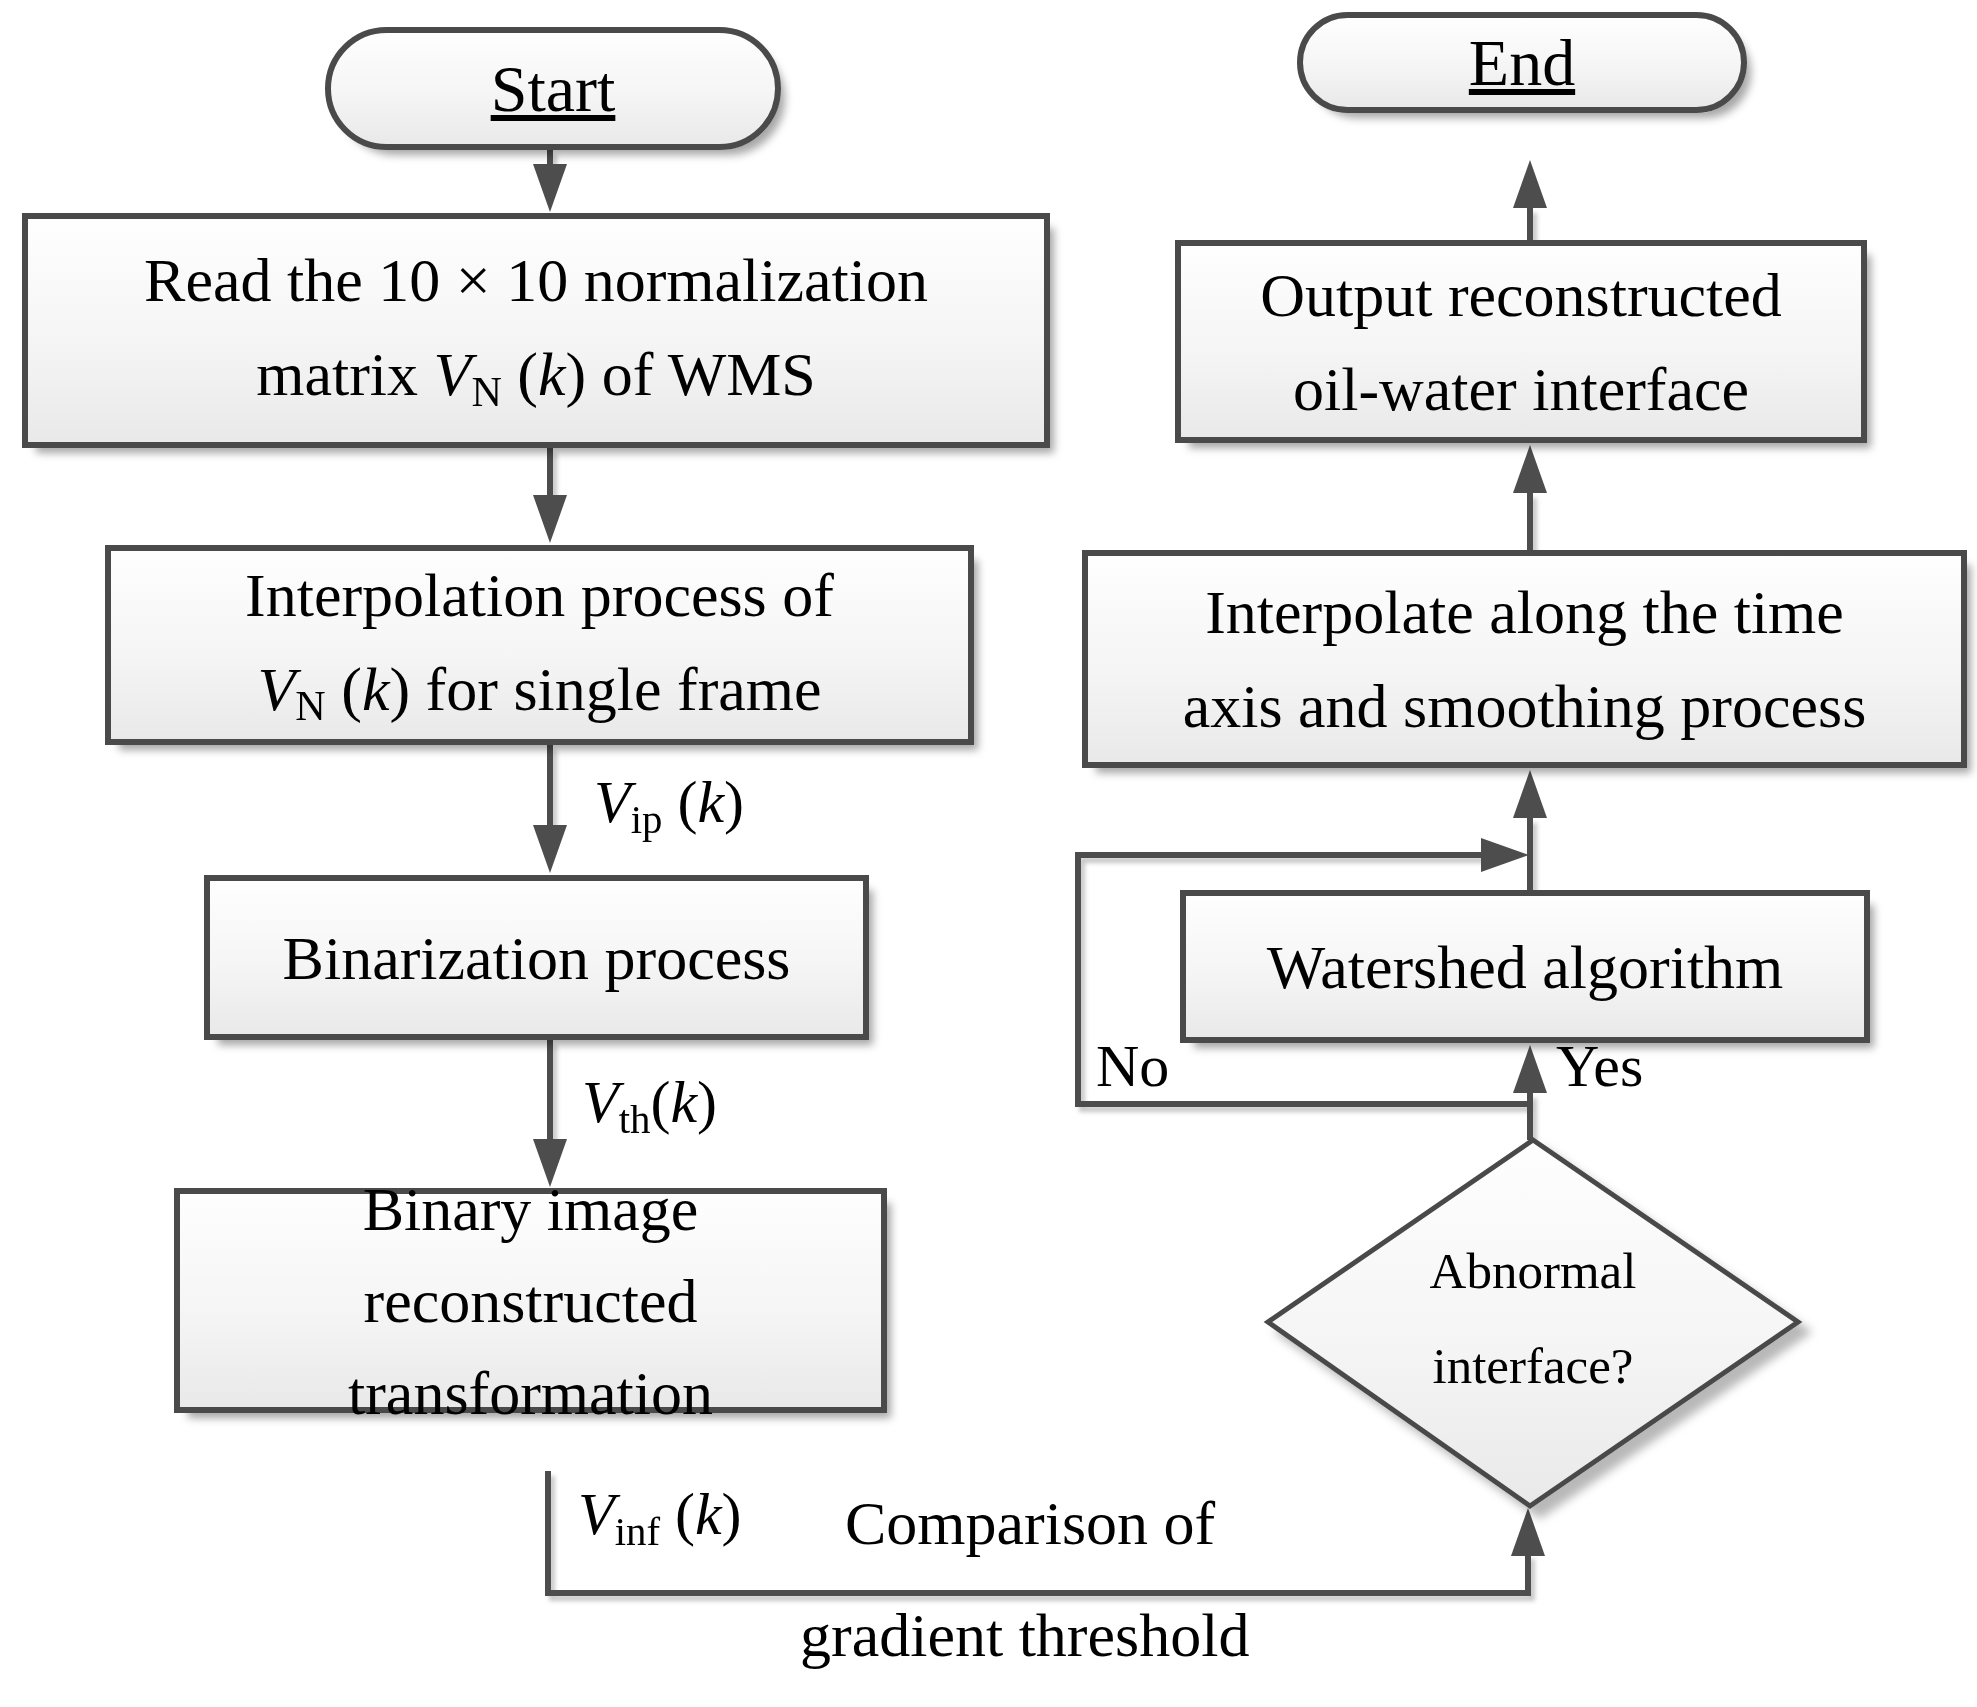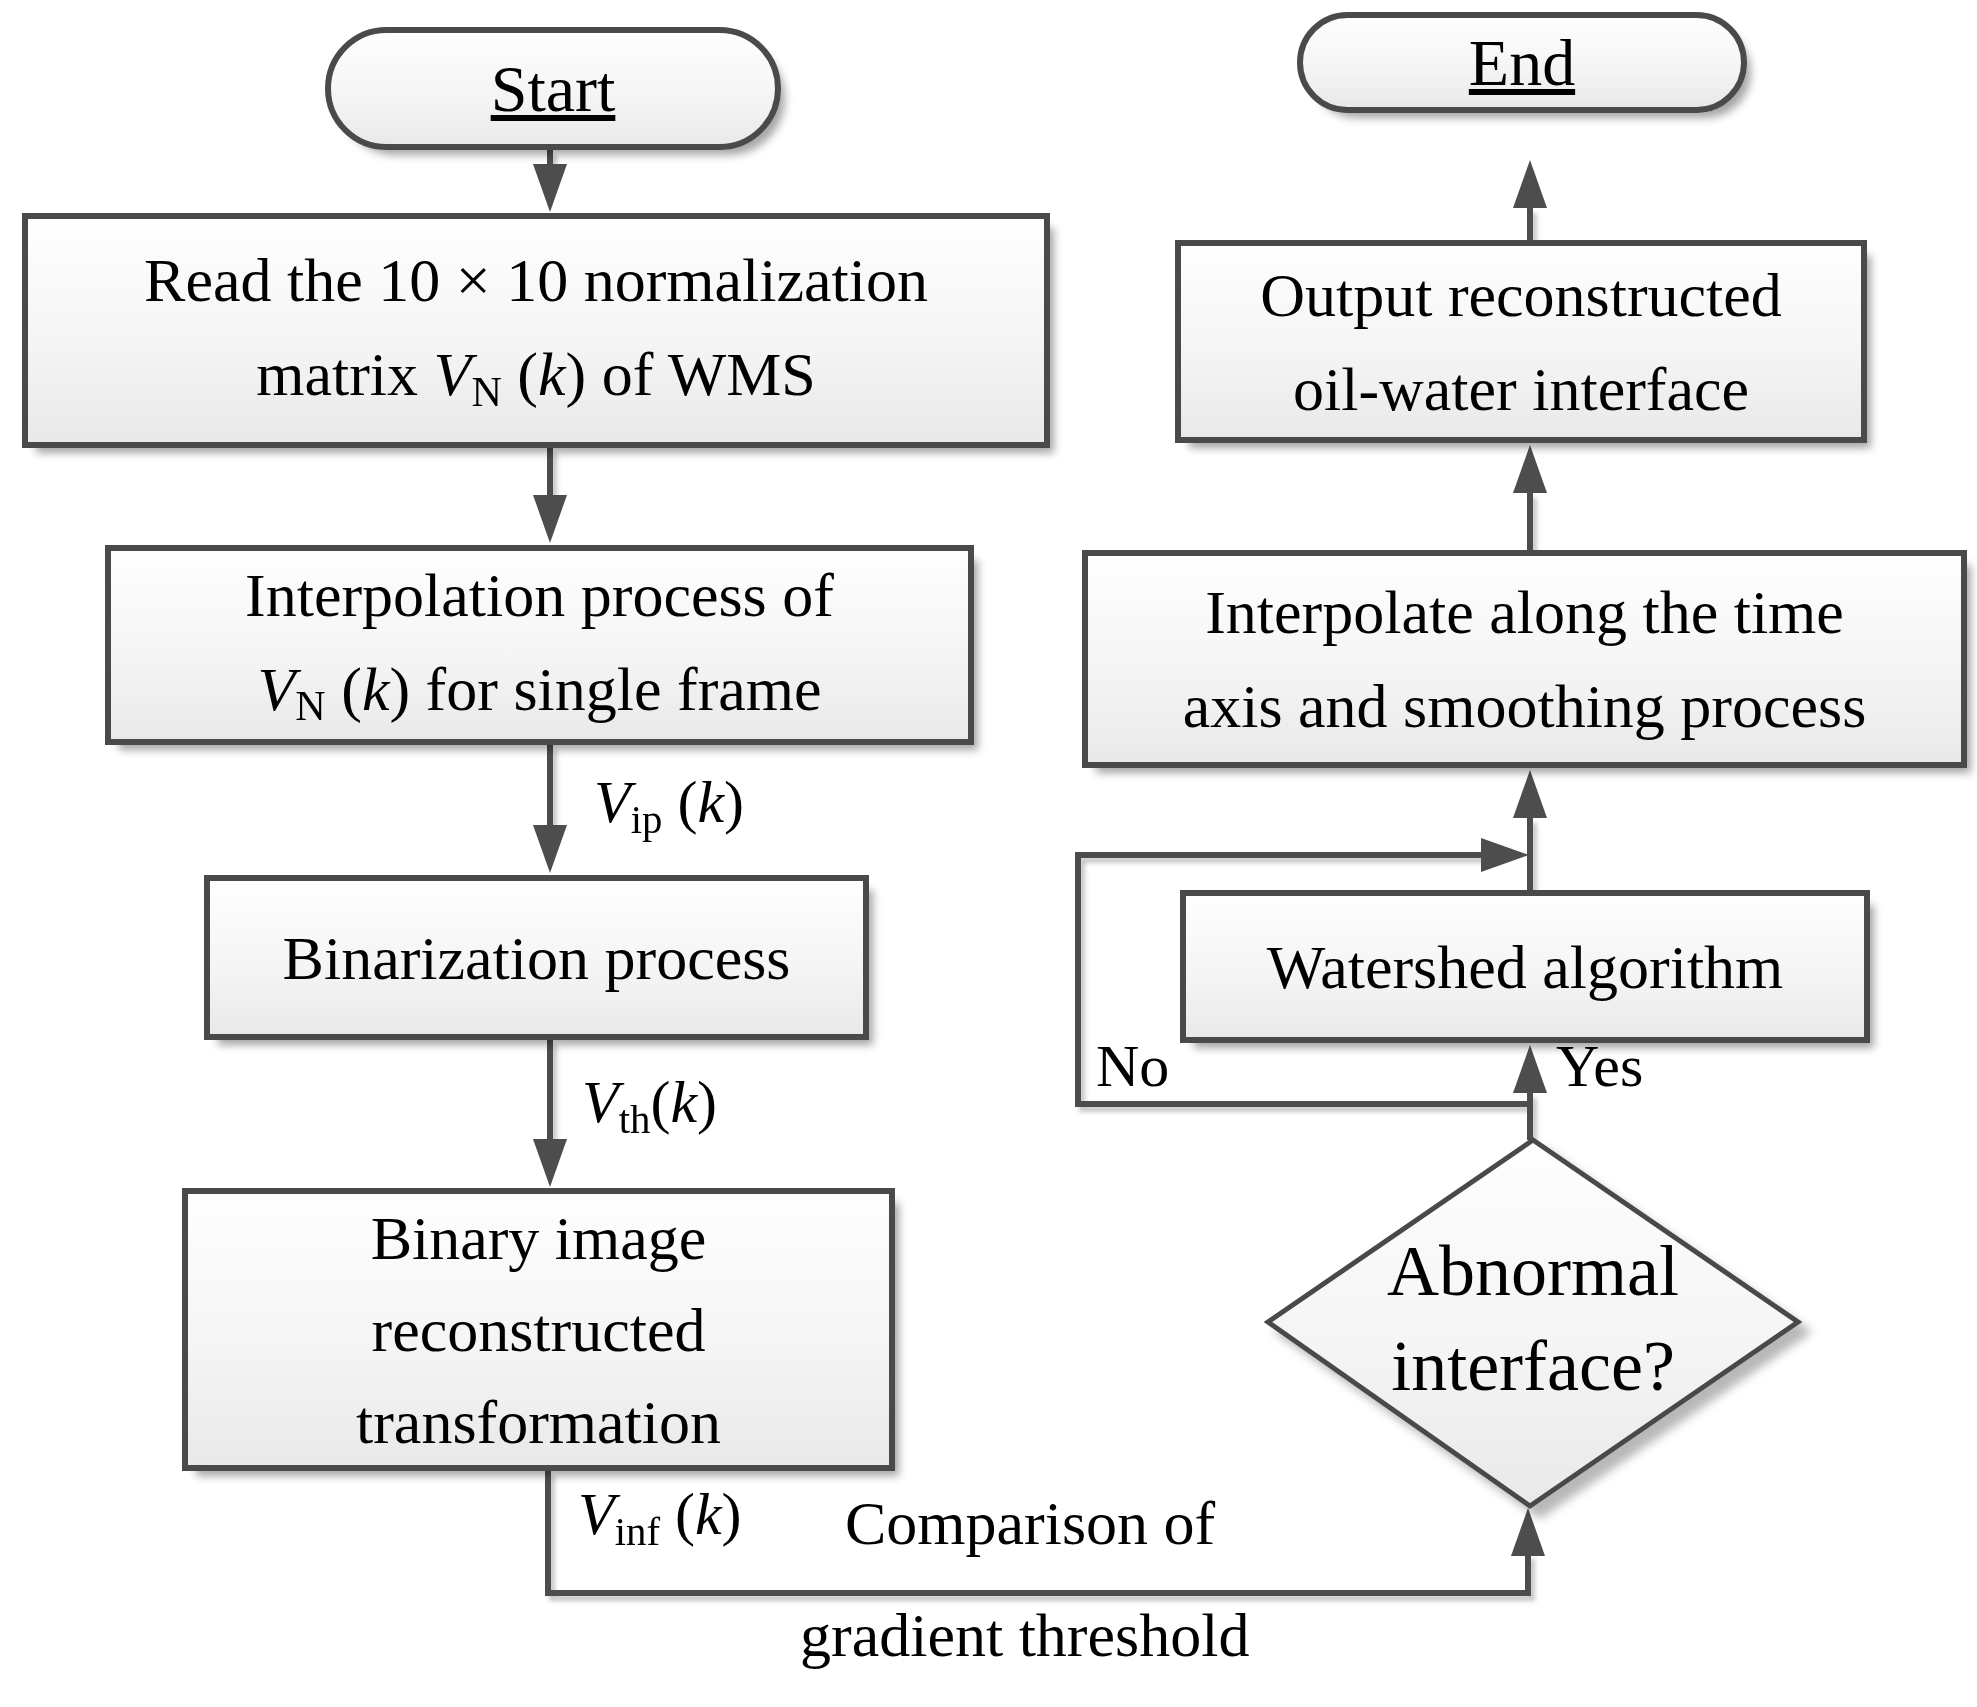--- a/index.html
+++ b/index.html
@@ -20,21 +20,21 @@
     background:linear-gradient(180deg,#fefefe 0%,#f5f5f5 55%,#e9e9e9 100%);
     box-shadow:9px 10px 8px -5px rgba(0,0,0,0.35);
     font-size:62px;line-height:94px;white-space:nowrap;
   }
   .stadium{border-radius:72px;font-size:66px;text-decoration:underline;}
   .morph-box{line-height:92px;}
   .label{position:absolute;z-index:3;font-size:60px;line-height:1;white-space:nowrap;}
   .label-center{text-align:left;}
   .diamond-text{
     position:absolute;z-index:3;text-align:center;
-    font-size:72px;line-height:95px;white-space:nowrap;
+    font-size:51px;line-height:95px;white-space:nowrap;
   }
   .mvar{font-style:italic;}
   .msub{font-size:0.68em;position:relative;top:0.26em;font-style:normal;}
 </style>
 </head>
 <body>
 
 <div class="canvas">
 
   <svg class="connector-layer" width="1977" height="1707" viewBox="0 0 1977 1707">
@@ -96,21 +96,21 @@
 
   <div class="node" style="left:105px;top:545px;width:869px;height:200px">
     <div>Interpolation process of</div>
     <div><span class="mvar">V</span><span class="msub">N</span><span> (</span><span class="mvar">k</span><span>) </span><span>for single frame</span></div>
   </div>
 
   <div class="node" style="left:204px;top:875px;width:665px;height:165px">
     <div>Binarization process</div>
   </div>
 
-  <div class="node morph-box" style="left:182px;top:1188px;width:713px;height:283px">
+  <div class="node morph-box" style="left:174px;top:1188px;width:713px;height:225px">
     <div>Binary image</div>
     <div>reconstructed</div>
     <div>transformation</div>
   </div>
 
   <div class="node" style="left:1175px;top:240px;width:692px;height:203px">
     <div>Output reconstructed</div>
     <div>oil-water interface</div>
   </div>
 

